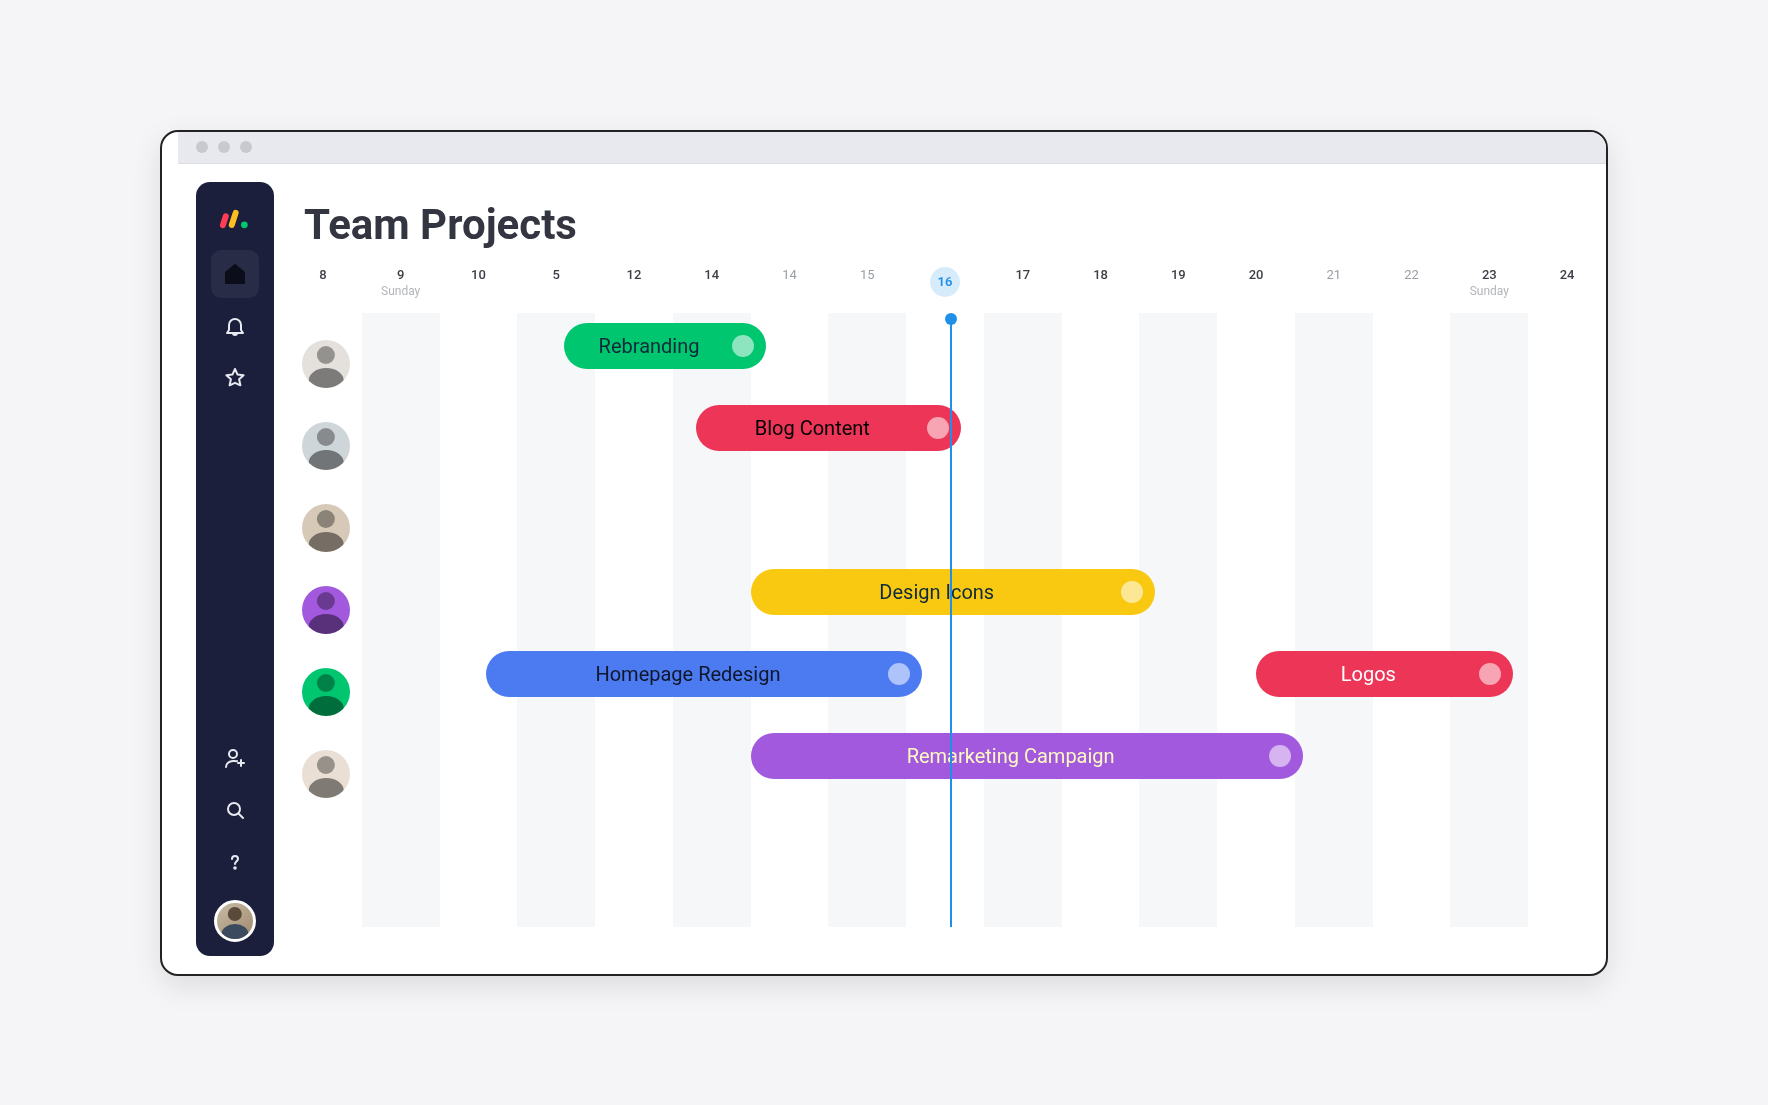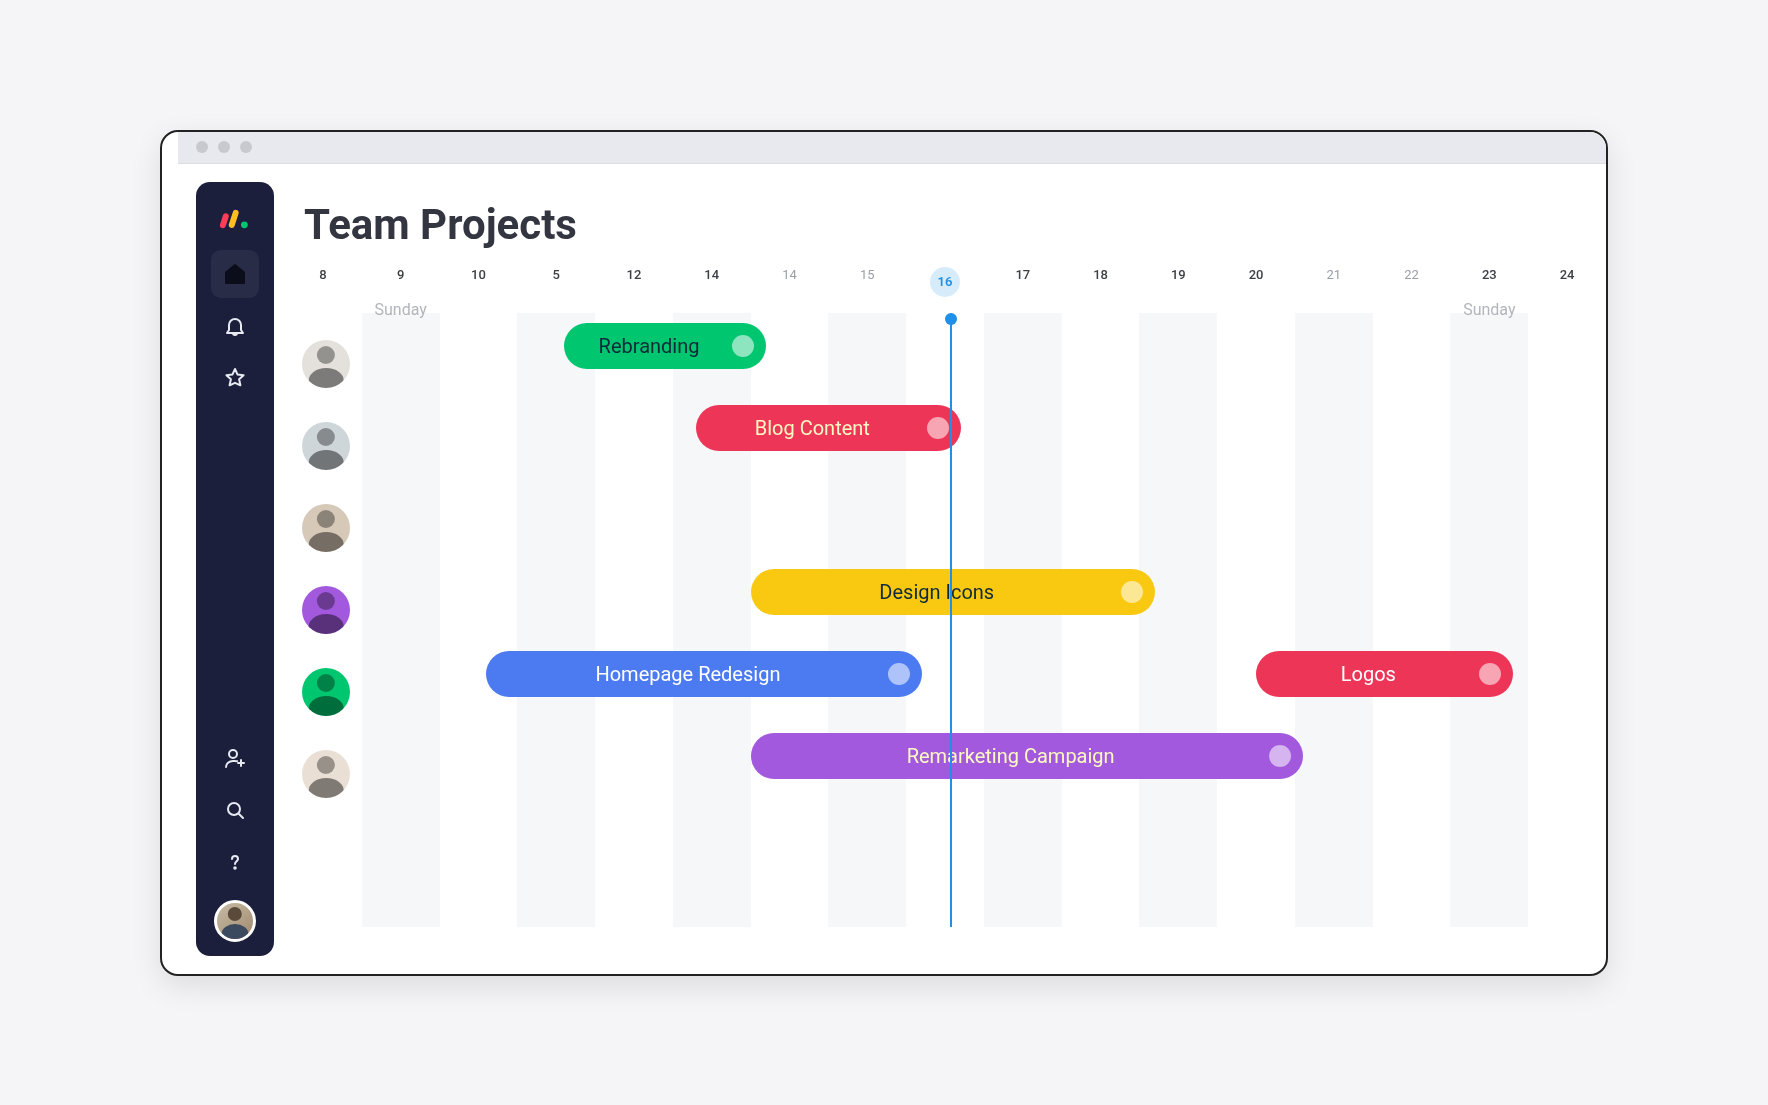--- a/index.html
+++ b/index.html
@@ -72,21 +72,21 @@
     
     .main { flex:1; padding: 36px 0 0 0; position:relative; overflow:hidden;}
     .page-title { font-size:42px; font-weight:700; color:#333640; padding-left:30px; margin-bottom:18px;}
 
     .timeline { position:relative; padding-left: 0; }
     .days-header { display:flex; position:relative; height:56px; padding-left:10px;}
     .day-col {
       flex:1; text-align:center; font-size:13px; color:#9b9ea7; position:relative;
     }
     .day-col.dark { color:#3d3f46; font-weight:500;}
-    .day-col .dow { display:block; font-size:16px; color:#b3b5bc; margin-top:18px; font-weight:400;}
+    .day-col .dow { display:block; font-size:12px; color:#b3b5bc; margin-top:2px; font-weight:400;}
     .day-col.today .num{
       display:inline-flex; width:30px; height:30px; align-items:center; justify-content:center;
       background:#d7ecfb; color:#1f8fe7; border-radius:50%; font-weight:600;
     }
 
     .grid {
       position:absolute; left:10px; right:0; top:46px; bottom:0; display:flex; pointer-events:none;
     }
     .grid .gcol { flex:1; }
     .grid .gcol.alt { background:#f6f7f9; }
@@ -240,21 +240,21 @@
               </div>
               <div class="track">
                 <div class="bar" style="left: 21.1765%; width: 15.2941%; background: rgb(0, 198, 111);">Rebranding<span class="dot"></span></div>
               </div>
             </div>
             <div class="row">
               <div class="row-avatar" style="background: rgb(207, 214, 218);">
                 <div class="face"></div>
               </div>
               <div class="track">
-                <div class="bar" style="left: 31.1765%; width: 20%; background: rgb(237, 53, 88); color: #fef9c3;">Blog Content<span class="dot"></span></div>
+                <div class="bar" style="left: 31.1765%; width: 20%; background: rgb(237, 53, 88); color: #000000;">Blog Content<span class="dot"></span></div>
               </div>
             </div>
             <div class="row">
               <div class="row-avatar" style="background: rgb(215, 201, 184);">
                 <div class="face"></div>
               </div>
               <div class="track">
               </div>
             </div>
             <div class="row">
@@ -263,21 +263,21 @@
               </div>
               <div class="track">
                 <div class="bar" style="left: 35.2941%; width: 30.5882%; background: rgb(249, 201, 18);">Design Icons<span class="dot"></span></div>
               </div>
             </div>
             <div class="row">
               <div class="row-avatar" style="background: rgb(0, 198, 111);">
                 <div class="face"></div>
               </div>
               <div class="track">
-                <div class="bar" style="left: 15.2941%; width: 32.9412%; background: rgb(76, 122, 241); color: #ffffff;">Homepage Redesign<span class="dot"></span></div>
+                <div class="bar" style="left: 15.2941%; width: 32.9412%; background: rgb(76, 122, 241); color: #0f172a;">Homepage Redesign<span class="dot"></span></div>
                 <div class="bar" style="left: 73.5294%; width: 19.4118%; background: rgb(237, 53, 88); color: rgb(255, 255, 255);">Logos<span class="dot"></span></div>
               </div>
             </div>
             <div class="row">
               <div class="row-avatar" style="background: rgb(233, 223, 212);">
                 <div class="face"></div>
               </div>
               <div class="track">
                 <div class="bar" style="left: 35.2941%; width: 41.7647%; background: rgb(162, 89, 222); color: #fef9c3;">Remarketing Campaign<span class="dot"></span></div>
               </div>

